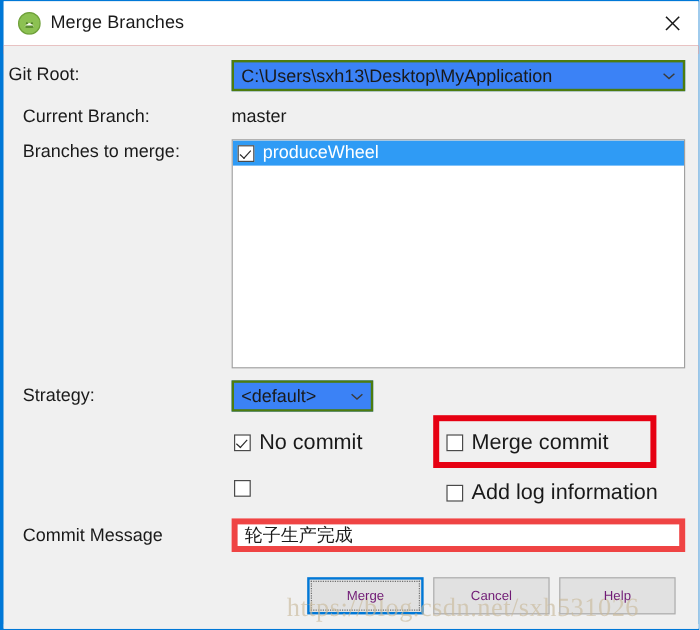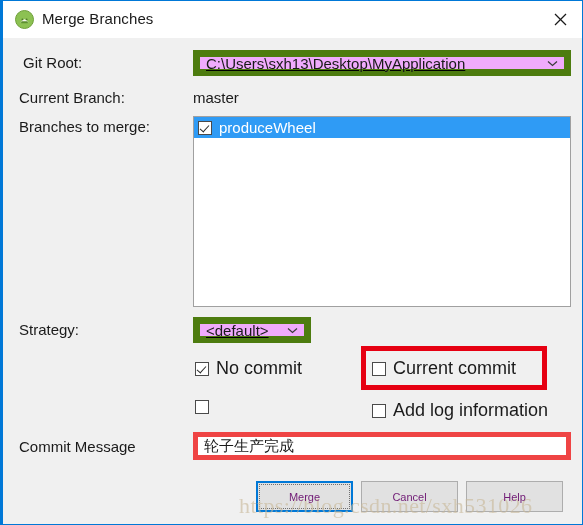--- a/index.html
+++ b/index.html
@@ -65,25 +65,24 @@
     position: absolute;
     font-size: 15px;
     color: #1a1a1a;
     white-space: nowrap;
   }
 
   
   .combo {
     position: absolute;
     box-sizing: border-box;
-    background: #f0abfc;
-    border: 7px solid #4d7c0f;
-    display: flex;
-    align-items: center;
-    text-decoration: underline;
+    background: #3b82f6;
+    border: 2px solid #4d7c0f;
+    display: flex;
+    align-items: center;
   }
   .combo .val {
     font-size: 15px;
     color: #1a1a1a;
     padding-left: 6px;
     white-space: nowrap;
     flex: 1;
     overflow: hidden;
   }
   .combo .arrow {
@@ -240,21 +239,21 @@
     <span class="close-btn">
       <svg width="13" height="13" viewBox="0 0 13 13">
         <line x1="1" y1="1" x2="12" y2="12" stroke="#1a1a1a" stroke-width="1.3"></line>
         <line x1="12" y1="1" x2="1" y2="12" stroke="#1a1a1a" stroke-width="1.3"></line>
       </svg>
     </span>
   </div>
 
   <div class="body">
 
-    <span class="lbl" style="left:20px; top:16px;">Git Root:</span>
+    <span class="lbl" style="left:4px; top:16px;">Git Root:</span>
     <div class="combo" style="left:190px; top:12px; width:378px; height:26px;">
       <span class="val">C:\Users\sxh13\Desktop\MyApplication</span>
       <span class="arrow">
         <svg width="11" height="7" viewBox="0 0 11 7">
           <polyline points="1,1.5 5.5,5.5 10,1.5" fill="none" stroke="#3a3a3a" stroke-width="1.2"></polyline>
         </svg>
       </span>
     </div>
 
     <span class="lbl" style="left:16px; top:51px;">Current Branch:</span>
@@ -277,21 +276,21 @@
         </svg>
       </span>
     </div>
 
     <div class="optcb" style="left:192px; top:320px;">
       <span class="cbox checked"></span>
       <span class="octext">No commit</span>
     </div>
     <div class="optcb" style="left:369px; top:320px;">
       <span class="cbox"></span>
-      <span class="octext">Current commit</span>
+      <span class="octext">Merge commit</span>
     </div>
 
     <div class="annot" style="left:358px; top:308px; width:186px; height:44px;"></div>
 
     <div class="optcb" style="left:192px; top:362px;">
       <span class="cbox"></span>
     </div>
     <div class="optcb" style="left:369px; top:362px;">
       <span class="cbox"></span>
       <span class="octext">Add log information</span>

